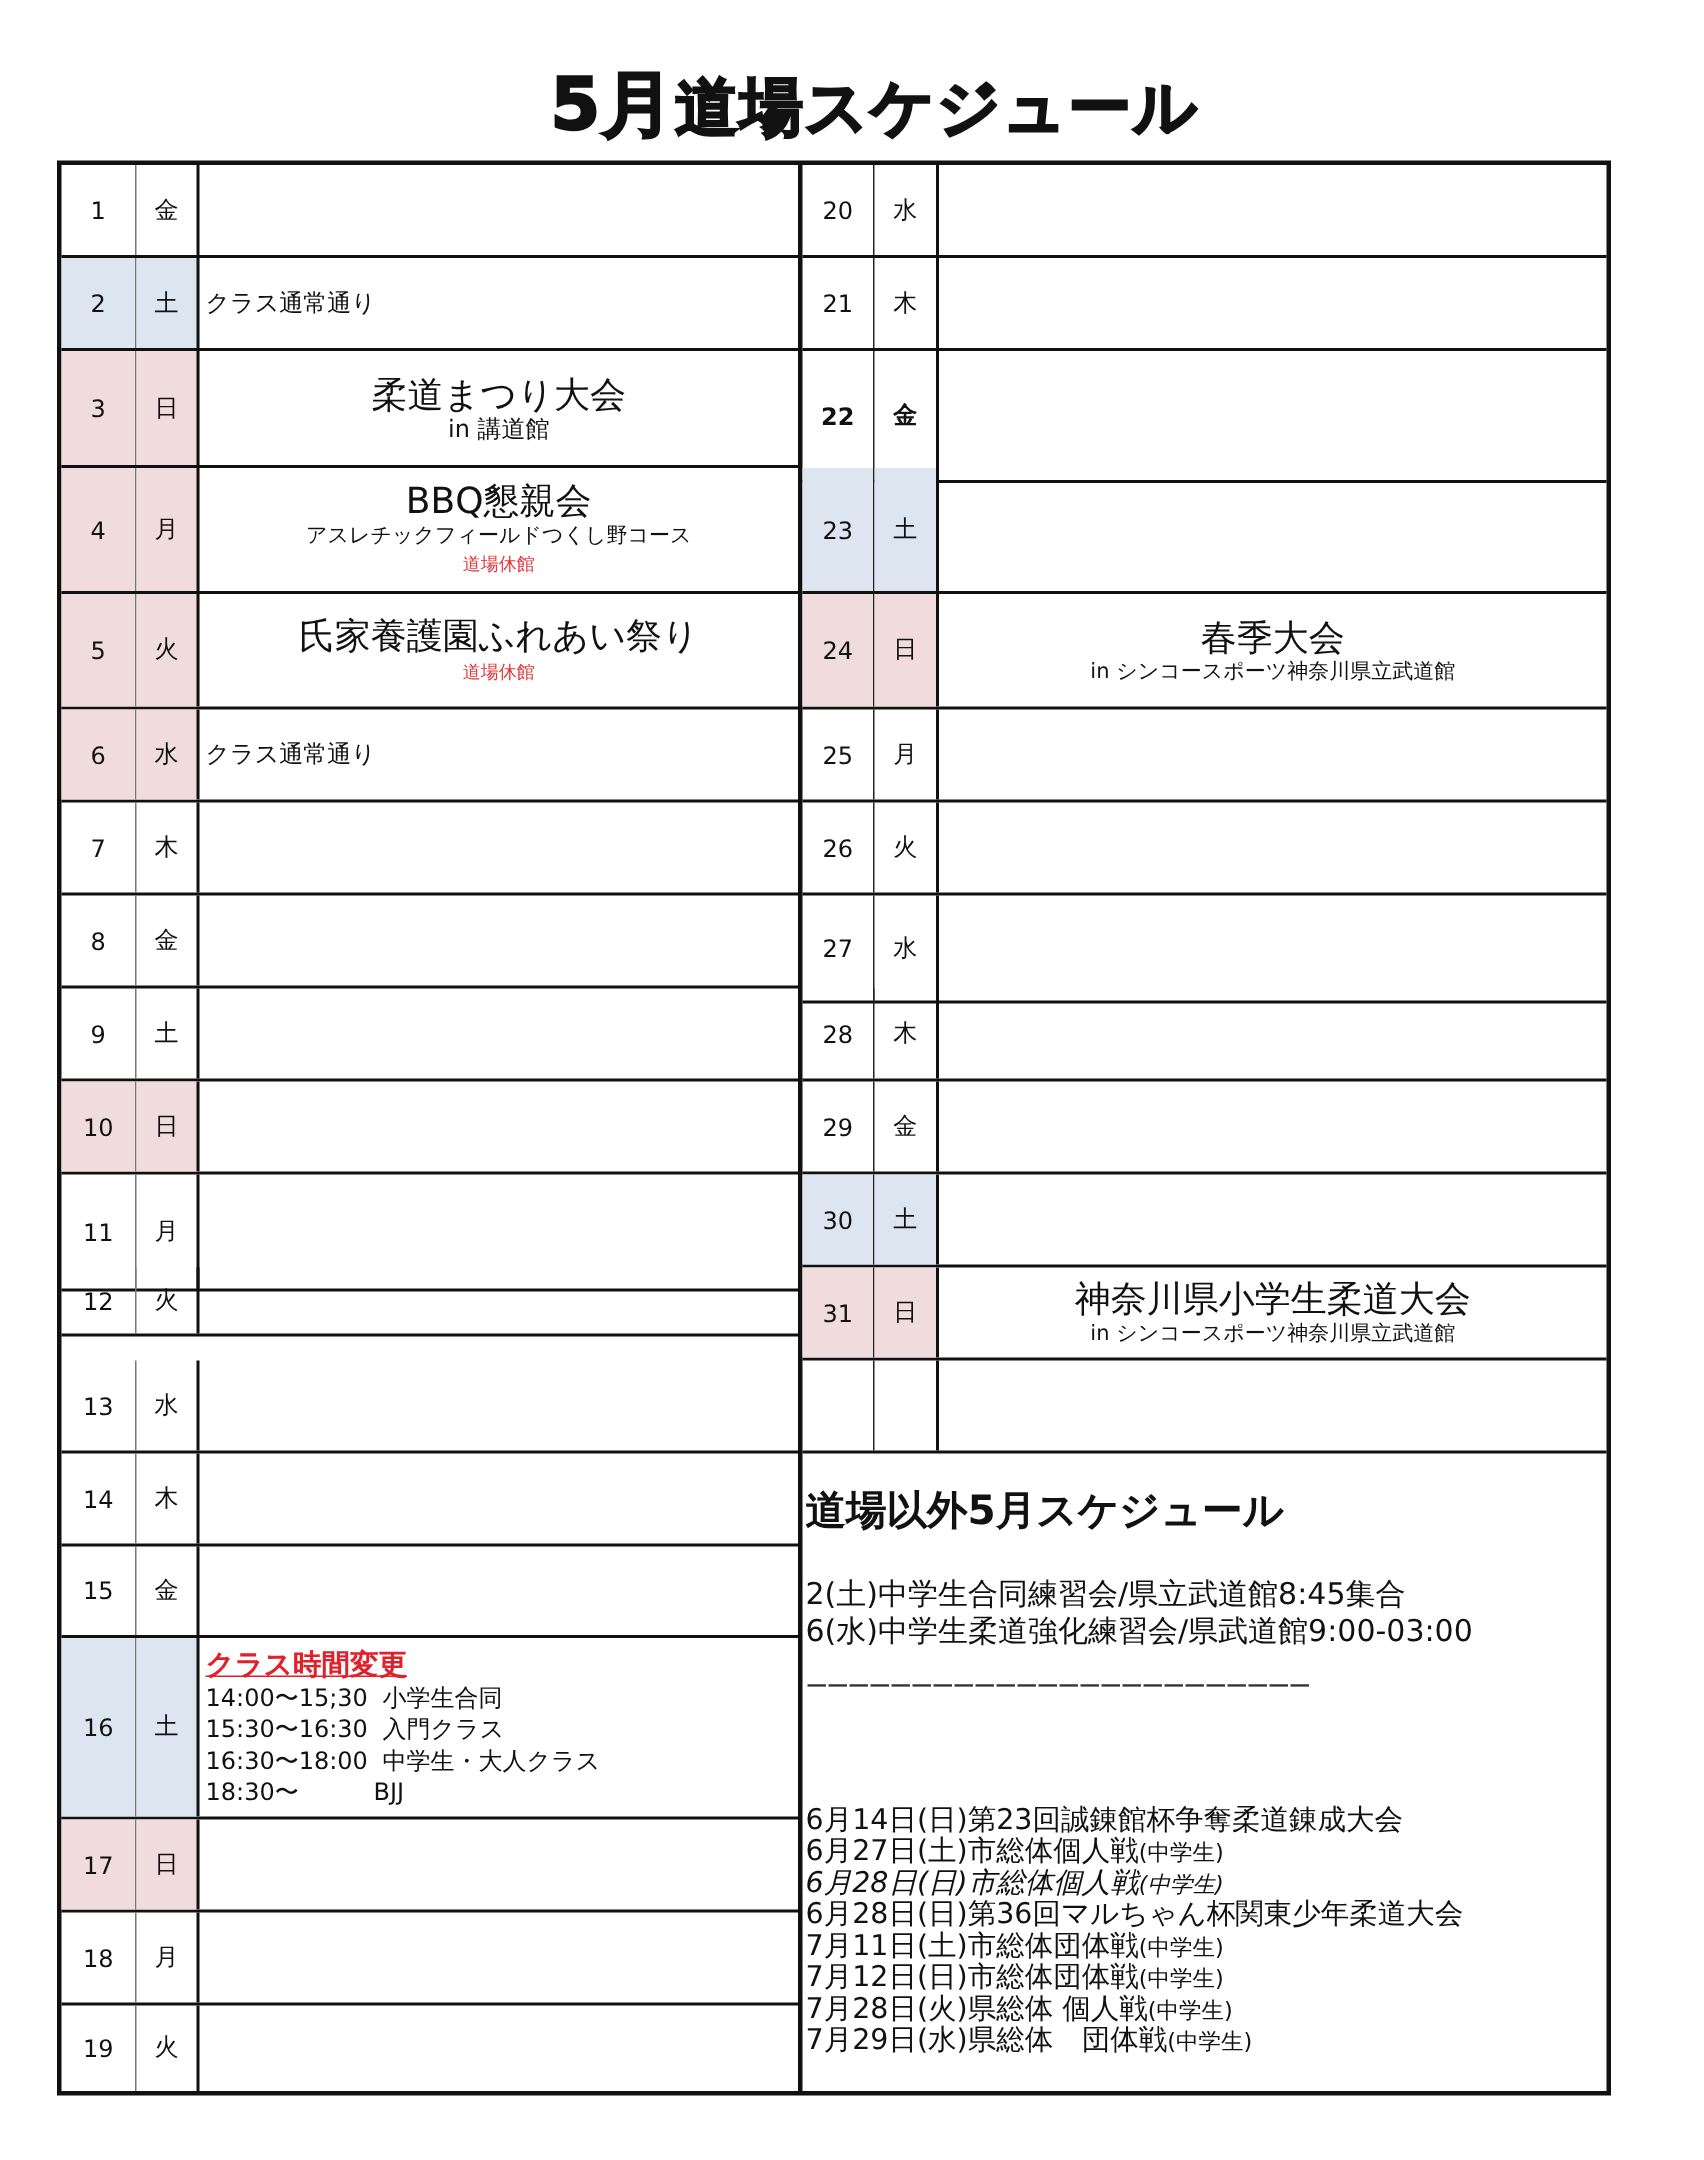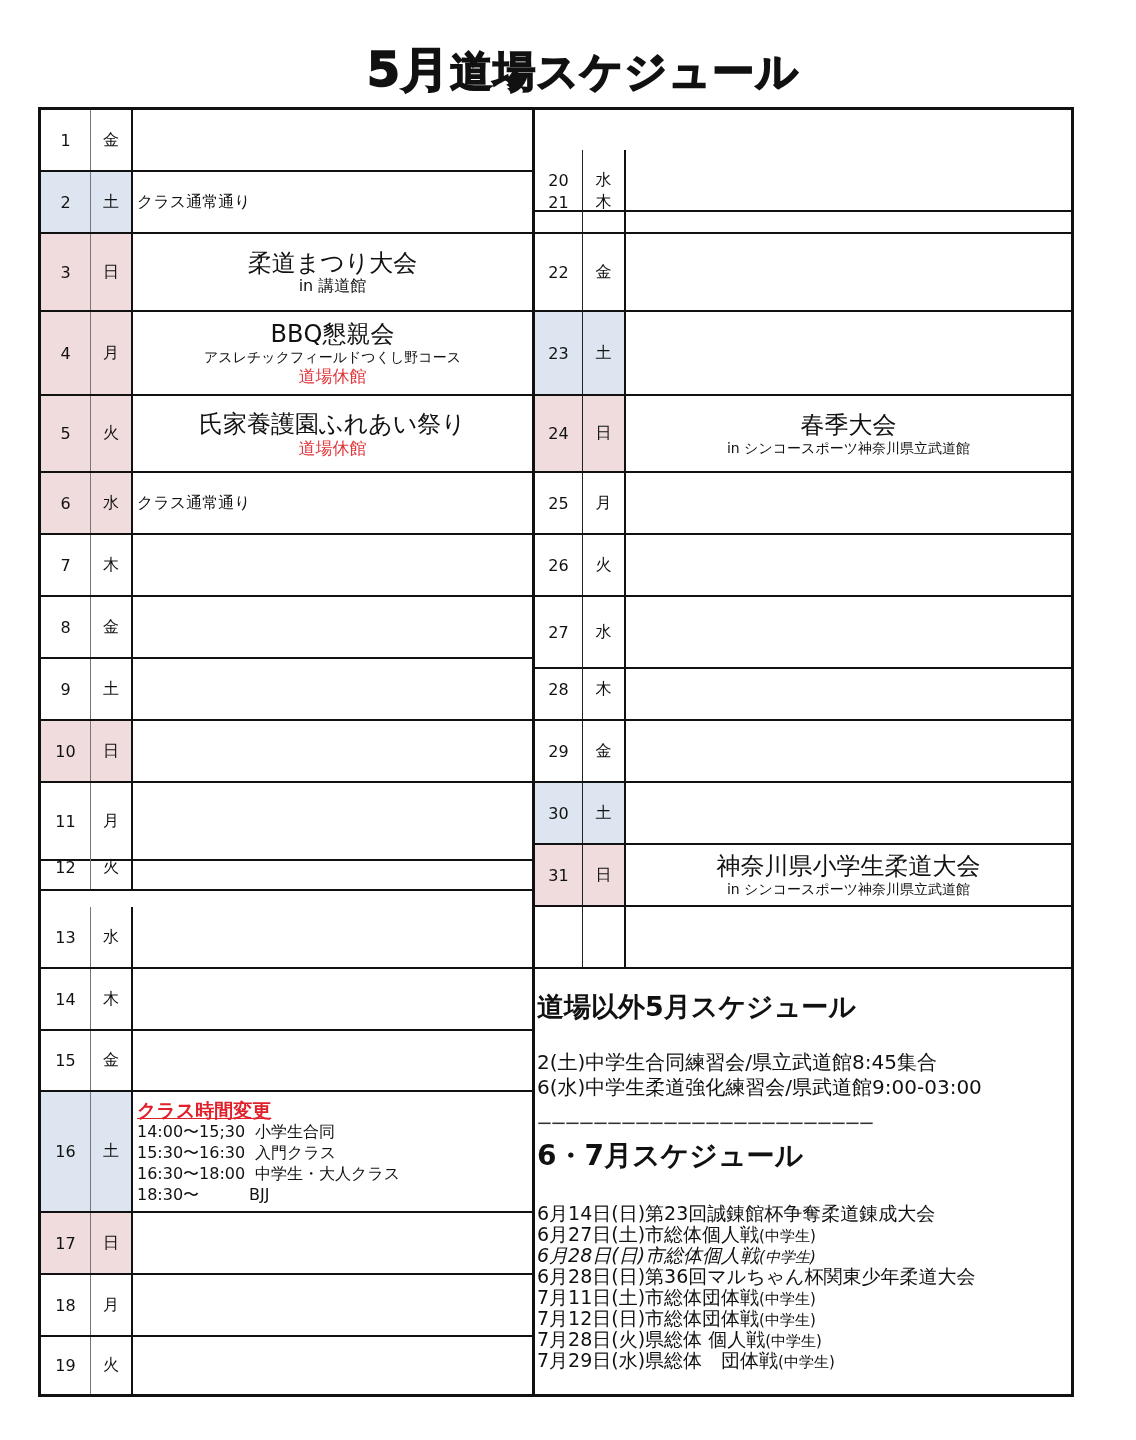--- a/index.html
+++ b/index.html
@@ -28,21 +28,21 @@
     .col-right .cell-day { width: 43px; }
     .cell-event { flex: 1; display: flex; flex-direction: column; justify-content: center; position: relative; }
 
     .sat .cell-num, .sat .cell-day { background: #dde6f0; }
     .sun .cell-num, .sun .cell-day { background: #f0dcdc; }
 
     .note-left { font-size: 16px; padding-left: 4px; }
     .ev-center { align-items: center; text-align: center; }
     .ev-main { font-size: 24px; line-height: 28px; }
     .ev-sub { font-size: 14px; line-height: 18px; }
-    .ev-red { font-size: 17px; line-height: 20px; color: #e0353a; }
+    .ev-red { font-size: 12px; line-height: 20px; color: #e0353a; }
 
     .time-block { padding-left: 4px; justify-content: center; }
     .time-head { color: #e0202a; font-weight: bold; font-size: 19px; text-decoration: underline; line-height: 22px; }
     .time-line { font-size: 16px; line-height: 21px; display: flex; }
     .time-line .t { width: 118px; }
 
     .extra { position: absolute; left: 491px; top: 857px; width: 539px; height: 430px; padding-left: 15px; }
     .extra-h1 { position: absolute; left: 5px; top: 22px; font-size: 27px; font-weight: bold; }
     .extra-line { position: absolute; left: 5px; font-size: 20px; white-space: nowrap; }
     .extra-h2 { position: absolute; left: 5px; top: 170px; font-size: 28px; font-weight: bold; }
@@ -182,31 +182,31 @@
       <div class="cell-event"></div>
     </div>
     <div class="row last" style="top:1227px;height:57px;">
       <div class="cell-num">19</div>
       <div class="cell-day">火</div>
       <div class="cell-event"></div>
     </div>
   </div>
 
   <div class="col col-right" style="height:1284px;">
-    <div class="row" style="top:0;height:62px;margin-top:40px;">
+    <div class="row" style="top:0;height:62px;">
       <div class="cell-num">20</div>
       <div class="cell-day">水</div>
       <div class="cell-event"></div>
     </div>
     <div class="row" style="top:62px;height:62px;">
       <div class="cell-num">21</div>
       <div class="cell-day">木</div>
       <div class="cell-event"></div>
     </div>
-    <div class="row" style="top:124px;height:78px;">
+    <div class="row" style="top:124px;height:88px;font-weight:bold;">
       <div class="cell-num">22</div>
       <div class="cell-day">金</div>
       <div class="cell-event"></div>
     </div>
     <div class="row sat" style="top:202px;height:84px;">
       <div class="cell-num">23</div>
       <div class="cell-day">土</div>
       <div class="cell-event"></div>
     </div>
     <div class="row sun" style="top:286px;height:77px;">
@@ -260,21 +260,20 @@
       <div class="cell-day"></div>
       <div class="cell-event"></div>
     </div>
   </div>
 
   <div class="extra">
     <div class="extra-h1">道場以外5月スケジュール</div>
     <div class="extra-line" style="top:82px;">2(土)中学生合同練習会/県立武道館8:45集合</div>
     <div class="extra-line" style="top:107px;">6(水)中学生柔道強化練習会/県武道館9:00-03:00</div>
     <div class="extra-line" style="top:148px;font-size:15px;letter-spacing:-1px;color:#333;">ーーーーーーーーーーーーーーーーーーーーーーーー</div>
-    <div class="extra-h2">6・7月スケジュール</div>
 
     <div class="sched-line" style="top:236px;"><span>6月14日(日)第23回誠錬館杯争奪柔道錬成大会</span><span class="small"></span></div>
     <div class="sched-line" style="top:257px;"><span>6月27日(土)市総体個人戦</span><span class="small">(中学生)</span></div>
     <div class="sched-line" style="top:278px;font-style:italic;"><span>6月28日(日)市総体個人戦</span><span class="small">(中学生)</span></div>
     <div class="sched-line" style="top:299px;"><span>6月28日(日)第36回マルちゃん杯関東少年柔道大会</span><span class="small"></span></div>
     <div class="sched-line" style="top:320px;"><span>7月11日(土)市総体団体戦</span><span class="small">(中学生)</span></div>
     <div class="sched-line" style="top:341px;"><span>7月12日(日)市総体団体戦</span><span class="small">(中学生)</span></div>
     <div class="sched-line" style="top:362px;"><span>7月28日(火)県総体 個人戦</span><span class="small">(中学生)</span></div>
     <div class="sched-line" style="top:383px;"><span>7月29日(水)県総体　団体戦</span><span class="small">(中学生)</span></div>
   </div>

